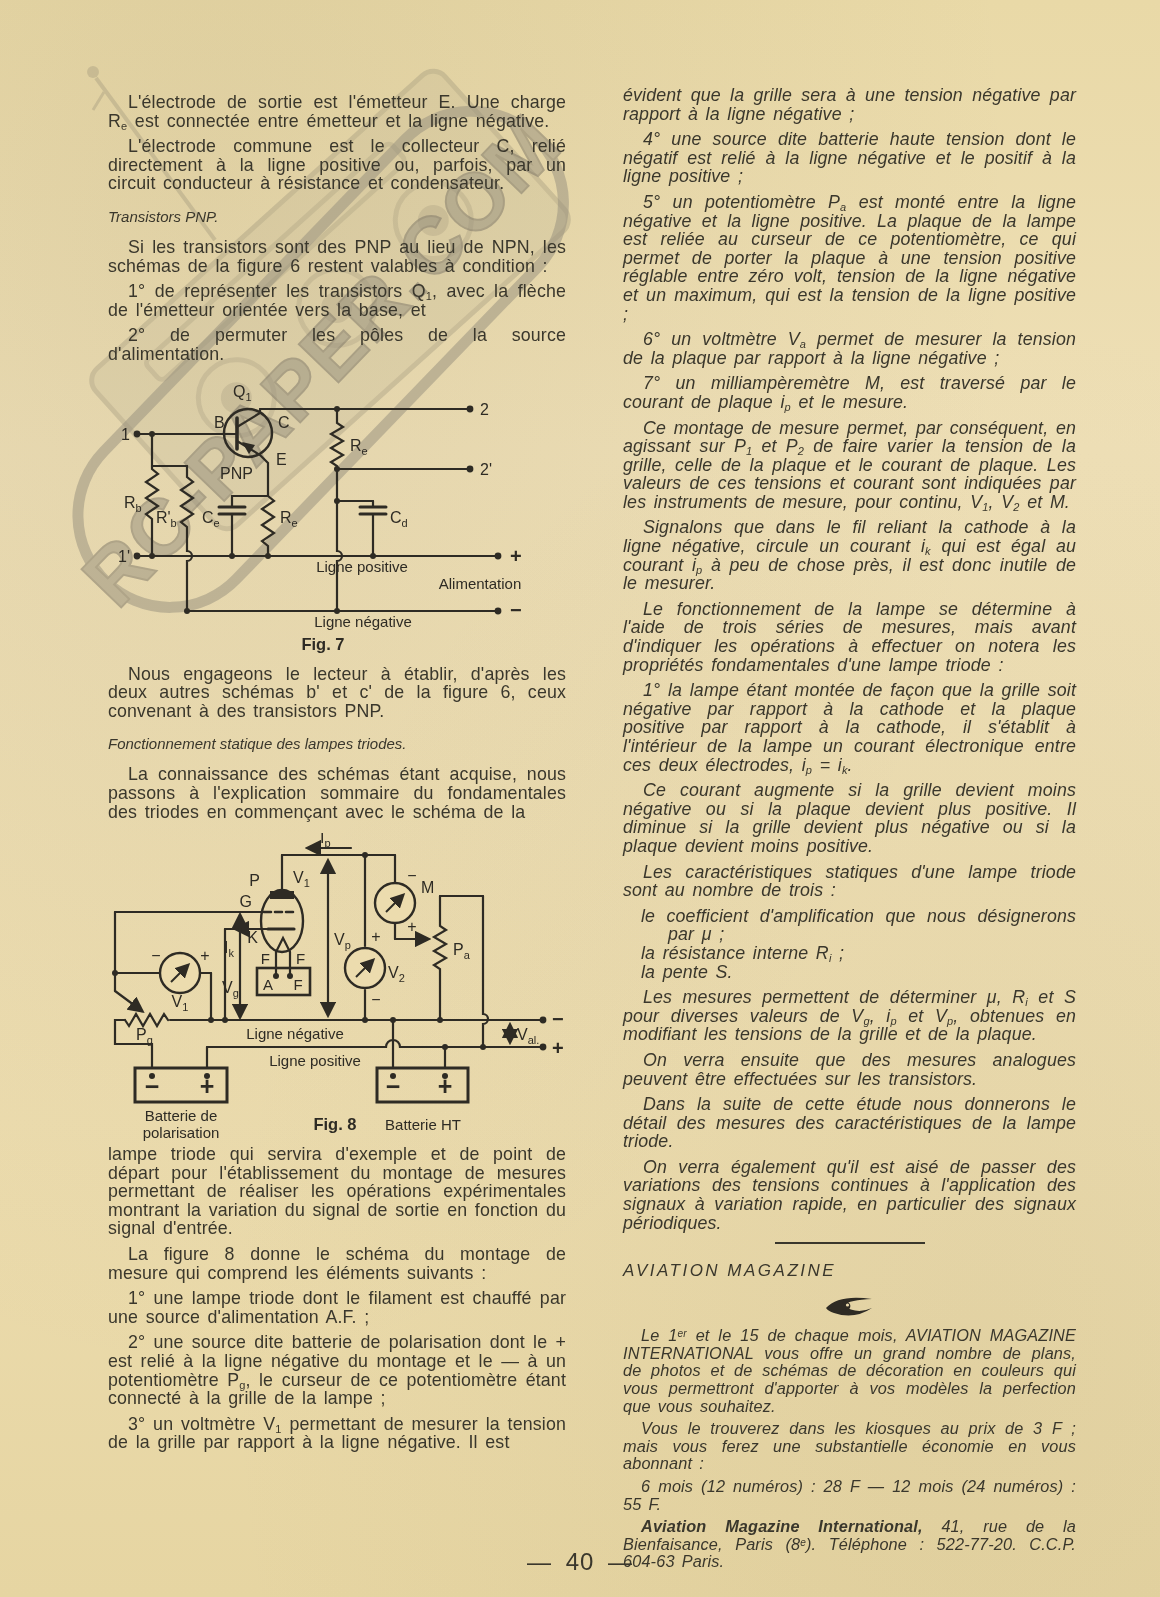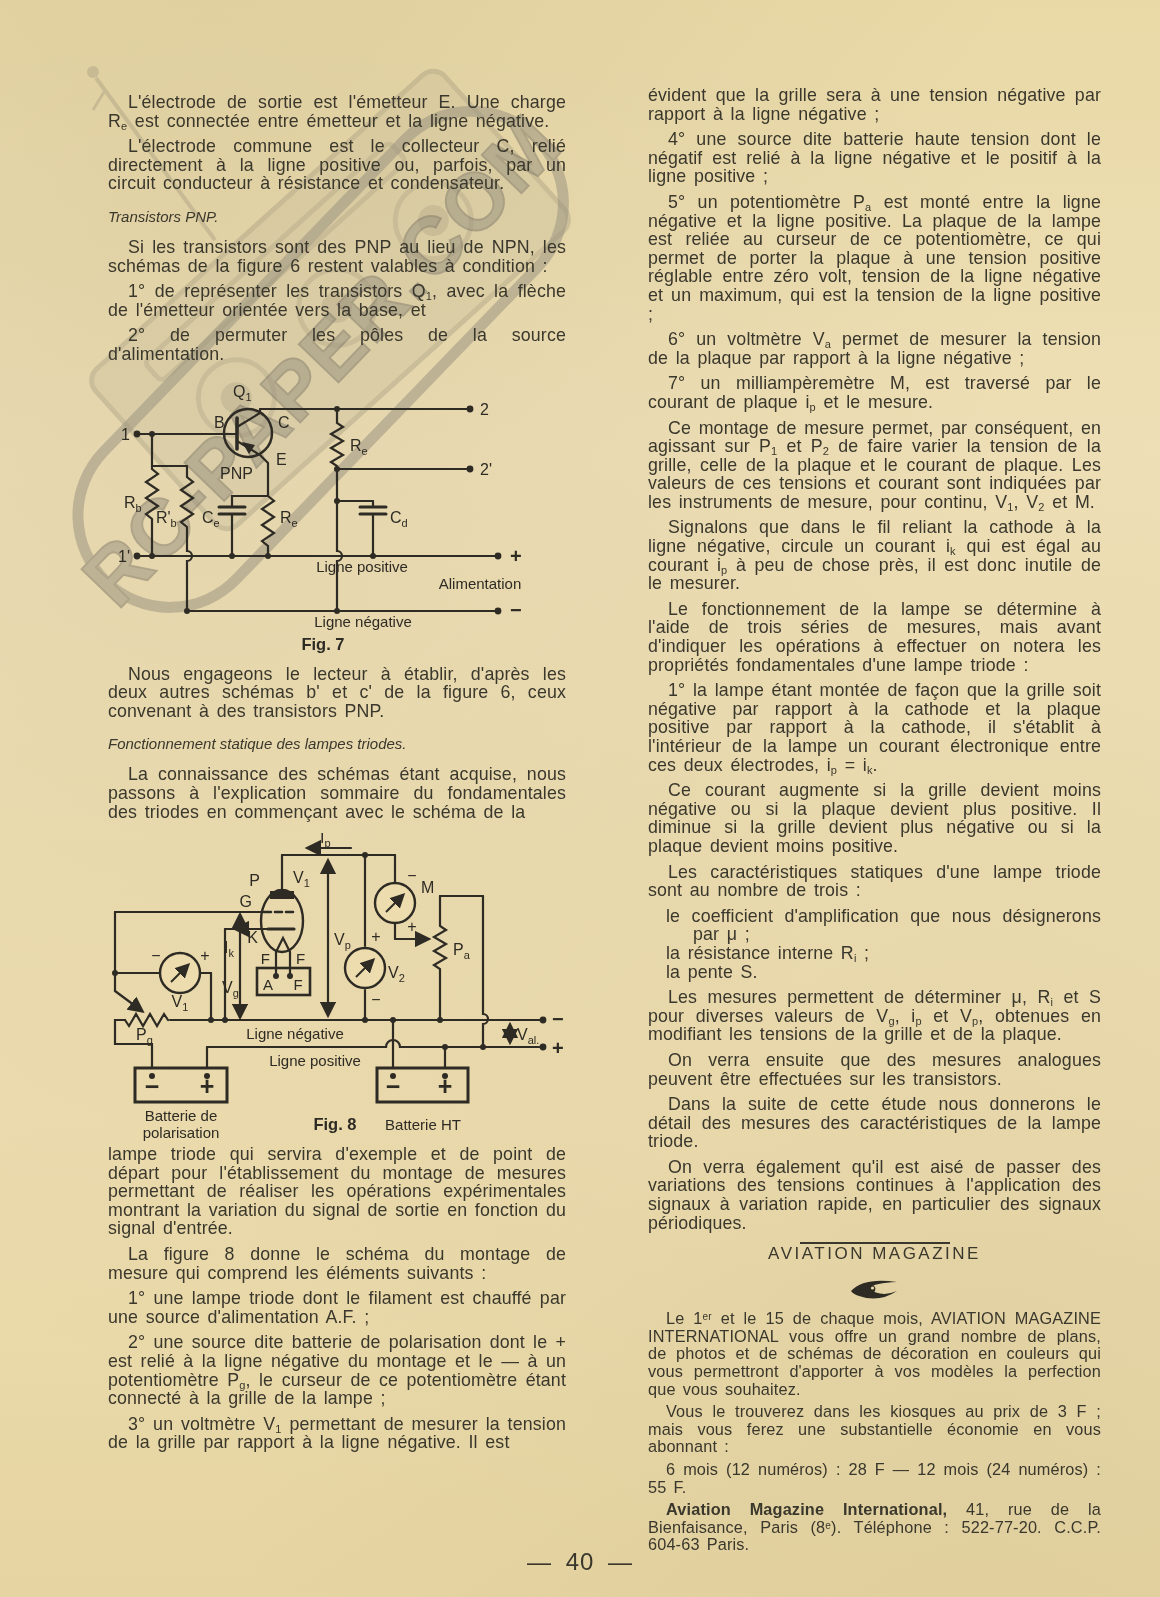--- a/index.html
+++ b/index.html
@@ -7,35 +7,35 @@
     width:1160px;height:1597px;position:relative;overflow:hidden;
     font-family:"Liberation Sans",sans-serif;color:#3a372c;
     background:
       radial-gradient(ellipse at 18% 12%, rgba(125,112,78,0.10), transparent 60%),
       radial-gradient(ellipse at 85% 85%, rgba(140,125,90,0.08), transparent 55%),
       linear-gradient(180deg,#e9d9a7 0%,#eedfb6 28%,#ecdcae 70%,#e6d5a2 100%);
   }
   .wm{position:absolute;left:0;top:0;z-index:1;pointer-events:none;}
   .col{position:absolute;z-index:2;}
   .col-left{left:108px;top:93px;width:458px;}
-  .col-right{left:648px;top:86px;width:453px;}
+  .col-right{left:623px;top:86px;width:453px;font-style:italic;}
   .col p{margin:0 0 7px 0;text-align:justify;text-indent:20px;line-height:18.6px;
          font-size:17.8px;word-spacing:2.5px;letter-spacing:0.15px;}
   .col p.noind{text-indent:0;}
   .col p.li{padding-left:45px;text-indent:-27px;margin-bottom:0;}
   .col p.li-last{margin-bottom:7px;}
   .ihead{font-style:italic;font-size:15px;margin:14px 0 12px 0;line-height:19px;}
   sub{font-size:0.62em;vertical-align:-0.28em;line-height:0;}
   sup{font-size:0.62em;vertical-align:0.35em;line-height:0;}
   b{font-weight:bold;}
   .figsvg{display:block;}
   .fig7{margin:5px 0 2px -28px;}
   .fig8{margin:12px 0 0 -28px;}
   .rule{width:150px;height:2px;background:#3a372c;margin:10px auto 0 auto;}
-  .av-title{text-align:center;font-size:17px;letter-spacing:2.5px;
+  .av-title{font-size:17px;letter-spacing:2.5px;margin-top:17px;
             font-weight:normal;}
   .swirl{display:block;margin:12px auto 6px auto;}
   .av p{font-size:16.3px;line-height:17.6px;margin:0 0 5px 0;text-indent:18px;}
   .footer{position:absolute;left:0;right:0;top:1548px;text-align:center;z-index:2;
           font-size:24px;letter-spacing:1px;word-spacing:6px;}
   .flab{font-size:16px;fill:#2e2b24;}
   .fsub{font-size:11px;}
   .fcap{font-size:16.5px;font-weight:bold;fill:#2e2b24;}
   .fsmall{font-size:15px;fill:#2e2b24;}
   .fsign{font-size:20px;font-weight:bold;fill:#2e2b24;}

